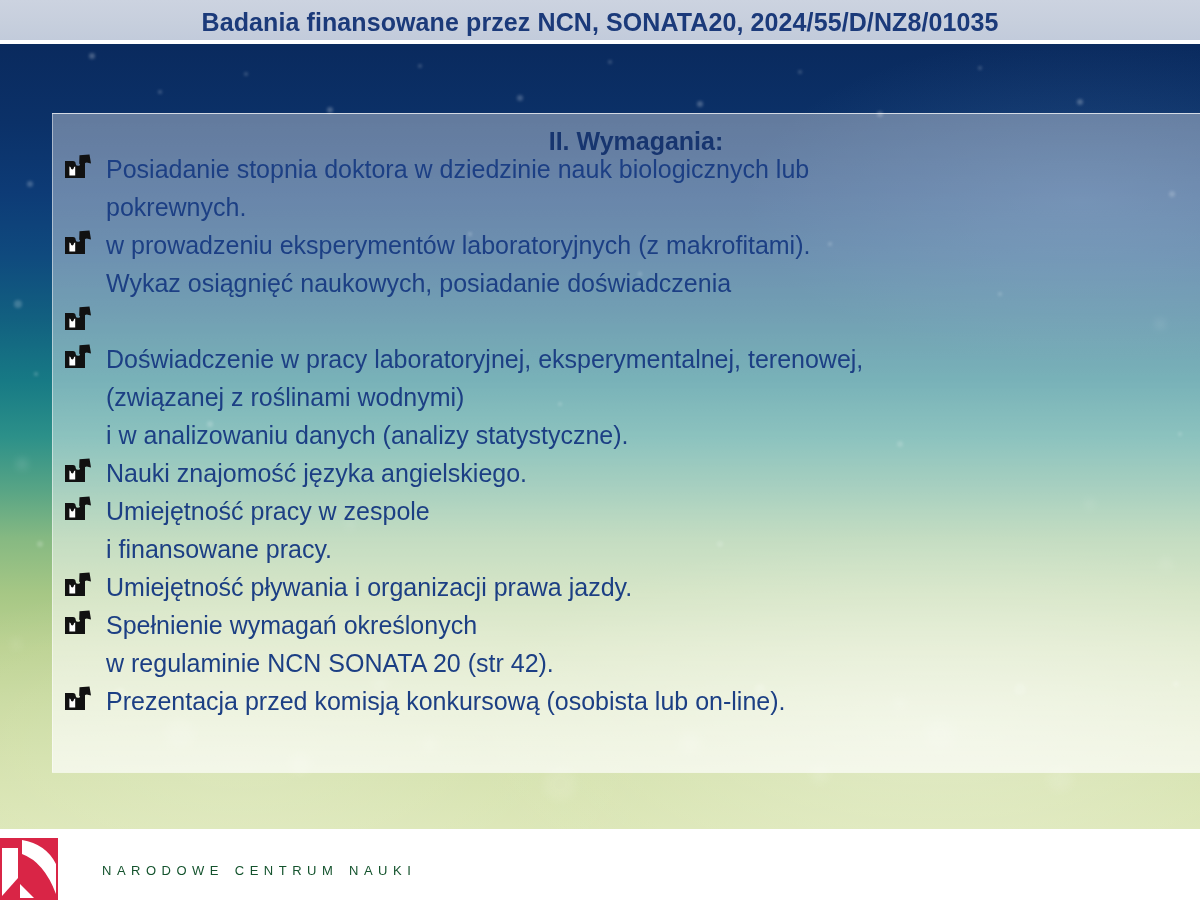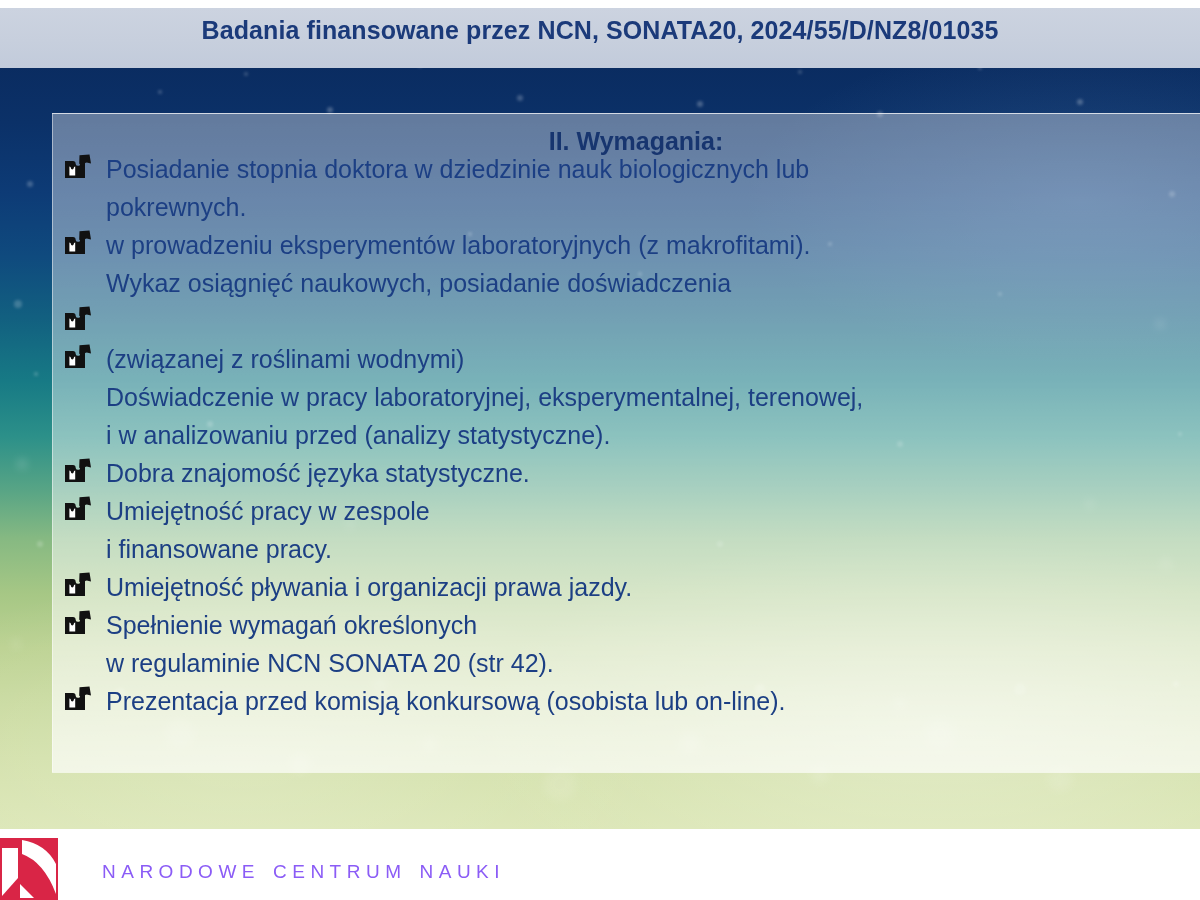--- a/index.html
+++ b/index.html
@@ -16,24 +16,23 @@
     height: 900px;
     overflow: hidden;
     background: #ffffff;
   }
 
   
   .header-band {
     position: absolute;
     left: 0; top: 0;
     width: 1200px;
-    height: 60px;
+    height: 40px;
     background: linear-gradient(180deg, #ccd3e0 0%, #c7cfdd 55%, #c2cbdb 100%);
     z-index: 6;
-    margin-top: 8px;
   }
   .header-title {
     position: absolute;
     left: 0; top: 0;
     width: 1200px;
     height: 44px;
     line-height: 44px;
     text-align: center;
     font-size: 25px;
     font-weight: 600;
@@ -148,23 +147,23 @@
   .logo-ncn {
     position: absolute;
     left: 0px;
     top: 9px;
     display: flex;
     align-items: center;
   }
   .ncn-mark { width: 58px; height: 62px; }
   .ncn-text {
     margin-left: 44px;
-    font-size: 27px;
+    font-size: 19px;
     letter-spacing: 5.5px;
-    color: #8b5cf6;
+    color: #14532d;
     font-variant: small-caps;
     text-transform: lowercase;
     font-weight: 400;
     white-space: nowrap;
   }
 </style>
 </head>
 <body>
 
 <div class="slide">
@@ -262,32 +261,32 @@
           <path d="M5.4 12.6 a1.5 1.5 0 0 1 1.5 1.5 a1.4 1.4 0 0 0 1.4 1.4 a1.4 1.4 0 0 0 1.4-1.4 a1.5 1.5 0 0 1 1.5-1.5 v8.8 h-5.8 Z" fill="#ffffff"></path>
         </svg>
       </div>
       <div class="item">
         <svg class="bullet-icon" viewBox="0 0 28 26">
           <path d="M1 7 h8 a2.6 2.6 0 0 1 2.6 2.6 a2.2 2.2 0 0 0 2.4 2.2 a2.2 2.2 0 0 0 2.2-2.4 A2.6 2.6 0 0 1 18.8 7 H21 v17 H1 Z" fill="#111111"></path>
           <path d="M15.5 1.2 L25.5 0.4 L27 9.6 L22.8 8.4 A2.2 2.2 0 0 0 20.6 10.6 A2.2 2.2 0 0 1 17.4 12.2 L15.2 9.4 Z" fill="#111111"></path>
           <path d="M4 11 a1.7 1.7 0 0 1 1.7 1.7 a1.6 1.6 0 0 0 1.6 1.6 h0.8 v1.6 a1.6 1.6 0 0 0-1.6 1.6 a1.6 1.6 0 0 0 1.6 1.6 h-0.8 a1.6 1.6 0 0 0-1.6 1.6 a1.7 1.7 0 0 1-1.7 1.7 Z" fill="#ffffff" opacity="0"></path>
           <path d="M5.4 12.6 a1.5 1.5 0 0 1 1.5 1.5 a1.4 1.4 0 0 0 1.4 1.4 a1.4 1.4 0 0 0 1.4-1.4 a1.5 1.5 0 0 1 1.5-1.5 v8.8 h-5.8 Z" fill="#ffffff"></path>
         </svg>
+        <div class="line">Doświadczenie w pracy laboratoryjnej, eksperymentalnej, terenowej,</div>
         <div class="line cont">(związanej z roślinami wodnymi)</div>
-        <div class="line">Doświadczenie w pracy laboratoryjnej, eksperymentalnej, terenowej,</div>
-        <div class="line cont">i w analizowaniu przed (analizy statystyczne).</div>
-      </div>
-      <div class="item">
-        <svg class="bullet-icon" viewBox="0 0 28 26">
-          <path d="M1 7 h8 a2.6 2.6 0 0 1 2.6 2.6 a2.2 2.2 0 0 0 2.4 2.2 a2.2 2.2 0 0 0 2.2-2.4 A2.6 2.6 0 0 1 18.8 7 H21 v17 H1 Z" fill="#111111"></path>
-          <path d="M15.5 1.2 L25.5 0.4 L27 9.6 L22.8 8.4 A2.2 2.2 0 0 0 20.6 10.6 A2.2 2.2 0 0 1 17.4 12.2 L15.2 9.4 Z" fill="#111111"></path>
-          <path d="M4 11 a1.7 1.7 0 0 1 1.7 1.7 a1.6 1.6 0 0 0 1.6 1.6 h0.8 v1.6 a1.6 1.6 0 0 0-1.6 1.6 a1.6 1.6 0 0 0 1.6 1.6 h-0.8 a1.6 1.6 0 0 0-1.6 1.6 a1.7 1.7 0 0 1-1.7 1.7 Z" fill="#ffffff" opacity="0"></path>
-          <path d="M5.4 12.6 a1.5 1.5 0 0 1 1.5 1.5 a1.4 1.4 0 0 0 1.4 1.4 a1.4 1.4 0 0 0 1.4-1.4 a1.5 1.5 0 0 1 1.5-1.5 v8.8 h-5.8 Z" fill="#ffffff"></path>
-        </svg>
-        <div class="line">Dobra znajomość języka statystyczne.</div>
+        <div class="line cont">i w analizowaniu danych (analizy statystyczne).</div>
+      </div>
+      <div class="item">
+        <svg class="bullet-icon" viewBox="0 0 28 26">
+          <path d="M1 7 h8 a2.6 2.6 0 0 1 2.6 2.6 a2.2 2.2 0 0 0 2.4 2.2 a2.2 2.2 0 0 0 2.2-2.4 A2.6 2.6 0 0 1 18.8 7 H21 v17 H1 Z" fill="#111111"></path>
+          <path d="M15.5 1.2 L25.5 0.4 L27 9.6 L22.8 8.4 A2.2 2.2 0 0 0 20.6 10.6 A2.2 2.2 0 0 1 17.4 12.2 L15.2 9.4 Z" fill="#111111"></path>
+          <path d="M4 11 a1.7 1.7 0 0 1 1.7 1.7 a1.6 1.6 0 0 0 1.6 1.6 h0.8 v1.6 a1.6 1.6 0 0 0-1.6 1.6 a1.6 1.6 0 0 0 1.6 1.6 h-0.8 a1.6 1.6 0 0 0-1.6 1.6 a1.7 1.7 0 0 1-1.7 1.7 Z" fill="#ffffff" opacity="0"></path>
+          <path d="M5.4 12.6 a1.5 1.5 0 0 1 1.5 1.5 a1.4 1.4 0 0 0 1.4 1.4 a1.4 1.4 0 0 0 1.4-1.4 a1.5 1.5 0 0 1 1.5-1.5 v8.8 h-5.8 Z" fill="#ffffff"></path>
+        </svg>
+        <div class="line">Nauki znajomość języka angielskiego.</div>
       </div>
       <div class="item">
         <svg class="bullet-icon" viewBox="0 0 28 26">
           <path d="M1 7 h8 a2.6 2.6 0 0 1 2.6 2.6 a2.2 2.2 0 0 0 2.4 2.2 a2.2 2.2 0 0 0 2.2-2.4 A2.6 2.6 0 0 1 18.8 7 H21 v17 H1 Z" fill="#111111"></path>
           <path d="M15.5 1.2 L25.5 0.4 L27 9.6 L22.8 8.4 A2.2 2.2 0 0 0 20.6 10.6 A2.2 2.2 0 0 1 17.4 12.2 L15.2 9.4 Z" fill="#111111"></path>
           <path d="M4 11 a1.7 1.7 0 0 1 1.7 1.7 a1.6 1.6 0 0 0 1.6 1.6 h0.8 v1.6 a1.6 1.6 0 0 0-1.6 1.6 a1.6 1.6 0 0 0 1.6 1.6 h-0.8 a1.6 1.6 0 0 0-1.6 1.6 a1.7 1.7 0 0 1-1.7 1.7 Z" fill="#ffffff" opacity="0"></path>
           <path d="M5.4 12.6 a1.5 1.5 0 0 1 1.5 1.5 a1.4 1.4 0 0 0 1.4 1.4 a1.4 1.4 0 0 0 1.4-1.4 a1.5 1.5 0 0 1 1.5-1.5 v8.8 h-5.8 Z" fill="#ffffff"></path>
         </svg>
         <div class="line">Umiejętność pracy w zespole</div>
         <div class="line cont">i finansowane pracy.</div>

